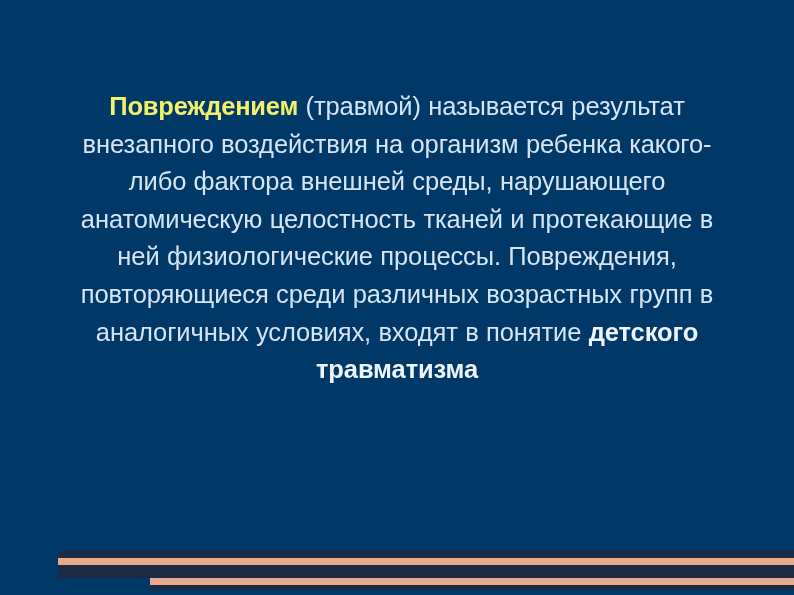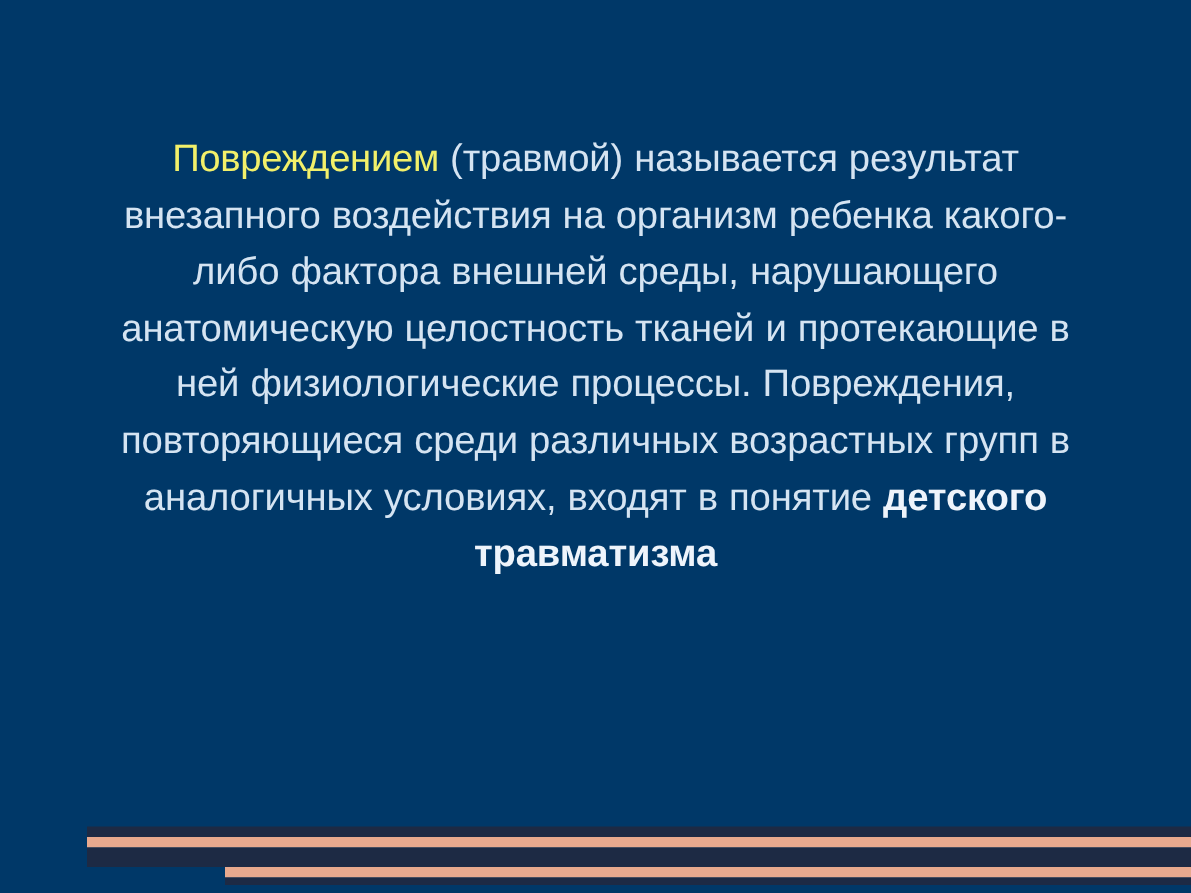--- a/index.html
+++ b/index.html
@@ -36,21 +36,21 @@
     word-spacing: 0.4px;
     font-weight: 400;
   }
 
   #body-text .para {
     margin: 0;
   }
 
   .kw-yellow {
     color: #f2f06a;
-    font-weight: normal;
+    font-weight: bold;
     letter-spacing: -0.2px;
   }
 
   .kw-bold {
     color: #eef4fb;
     font-weight: bold;
     letter-spacing: -0.1px;
   }
 
   

